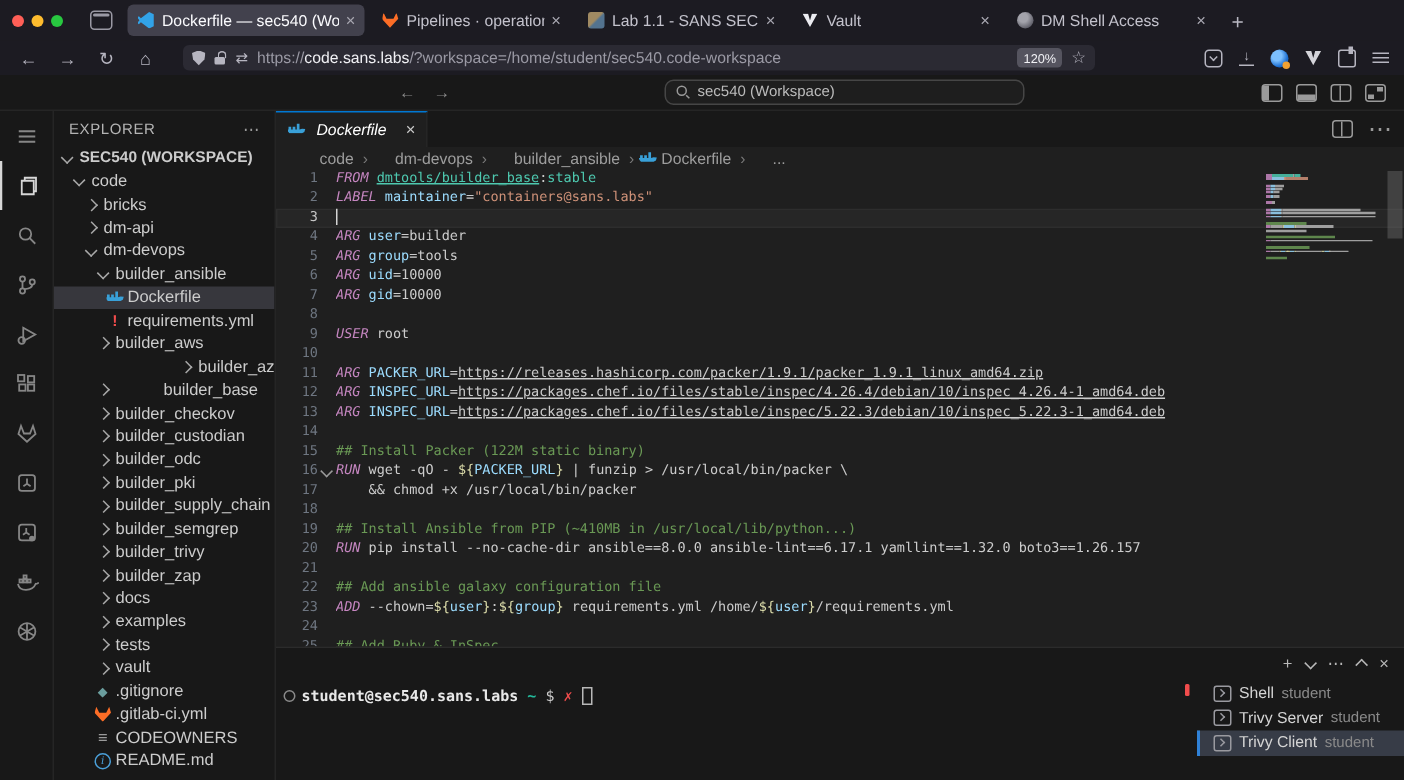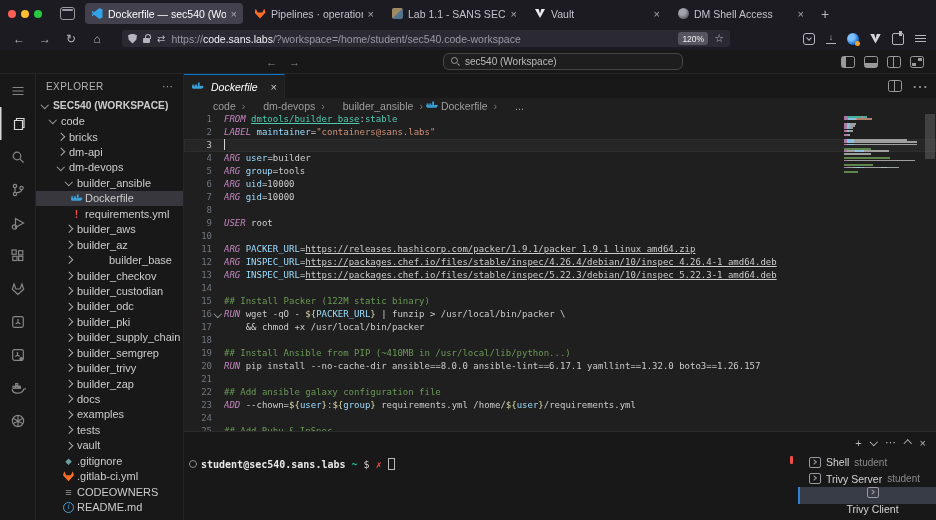--- a/index.html
+++ b/index.html
@@ -134,21 +134,21 @@
             font-family:"DejaVu Sans Mono","Liberation Mono",monospace;font-size:10px;}
   .cmd-dot{width:6px;height:6px;border:1px solid #8a8a8a;border-radius:50%;flex:none;}
   .t-user{color:#e8e8e8;font-weight:bold;}
   .t-cwd{color:#23b89a;font-weight:bold;}
   .t-dollar{color:#cccccc;}
   .t-status{color:#f14c4c;font-weight:bold;}
   .t-cursor{width:5px;height:10px;border:1px solid #b8b8b8;display:inline-block;margin-left:2px;}
   .term-deco{position:absolute;left:606px;top:24px;width:2.5px;height:8px;background:#f14c4c;border-radius:1px;}
   .termlist{position:absolute;right:0;top:22px;width:138px;}
   .term-row{height:16.5px;display:flex;align-items:center;gap:5px;padding-left:9px;border-left:2px solid transparent;}
-  .term-row.selected{background:#373c47;border-left-color:#2f81d7;flex-direction:column;}
+  .term-row.selected{background:#373c47;border-left-color:#2f81d7;}
   .term-ic{width:10px;height:9px;border:1px solid #9a9aa0;border-radius:2px;position:relative;flex:none;}
   .term-ic::before{content:"";position:absolute;left:2px;top:2.2px;width:3px;height:3px;border-right:1px solid #9a9aa0;border-bottom:1px solid #9a9aa0;transform:rotate(-45deg);}
   .term-name{font-size:10.5px;color:#d4d4d4;white-space:nowrap;}
   .term-desc{font-size:10px;color:#8a8a8a;white-space:nowrap;}
 </style>
 </head>
 <body>
 
 <div id="stage">
 
@@ -359,21 +359,21 @@
           <div class="trow" style="padding-left: 34px;">
     <span class="tree-slot fi-ansible"></span>
     <span class="tlabel">requirements.yml</span>
   </div>
           <div class="trow" style="padding-left: 26px;">
     <span class="tree-slot">
               <i class="chev right"></i>
             </span>
     <span class="tlabel">builder_aws</span>
   </div>
-          <div class="trow" style="padding-left: 26px;">
+          <div class="trow" style="padding-left: 26px; justify-content: flex-end;">
     <span class="tree-slot">
               <i class="chev right"></i>
             </span>
     <span class="tlabel">builder_az</span>
   </div>
           <div class="trow" style="padding-left: 26px; gap: 32px;">
     <span class="tree-slot">
               <i class="chev right"></i>
             </span>
     <span class="tlabel">builder_base</span>

